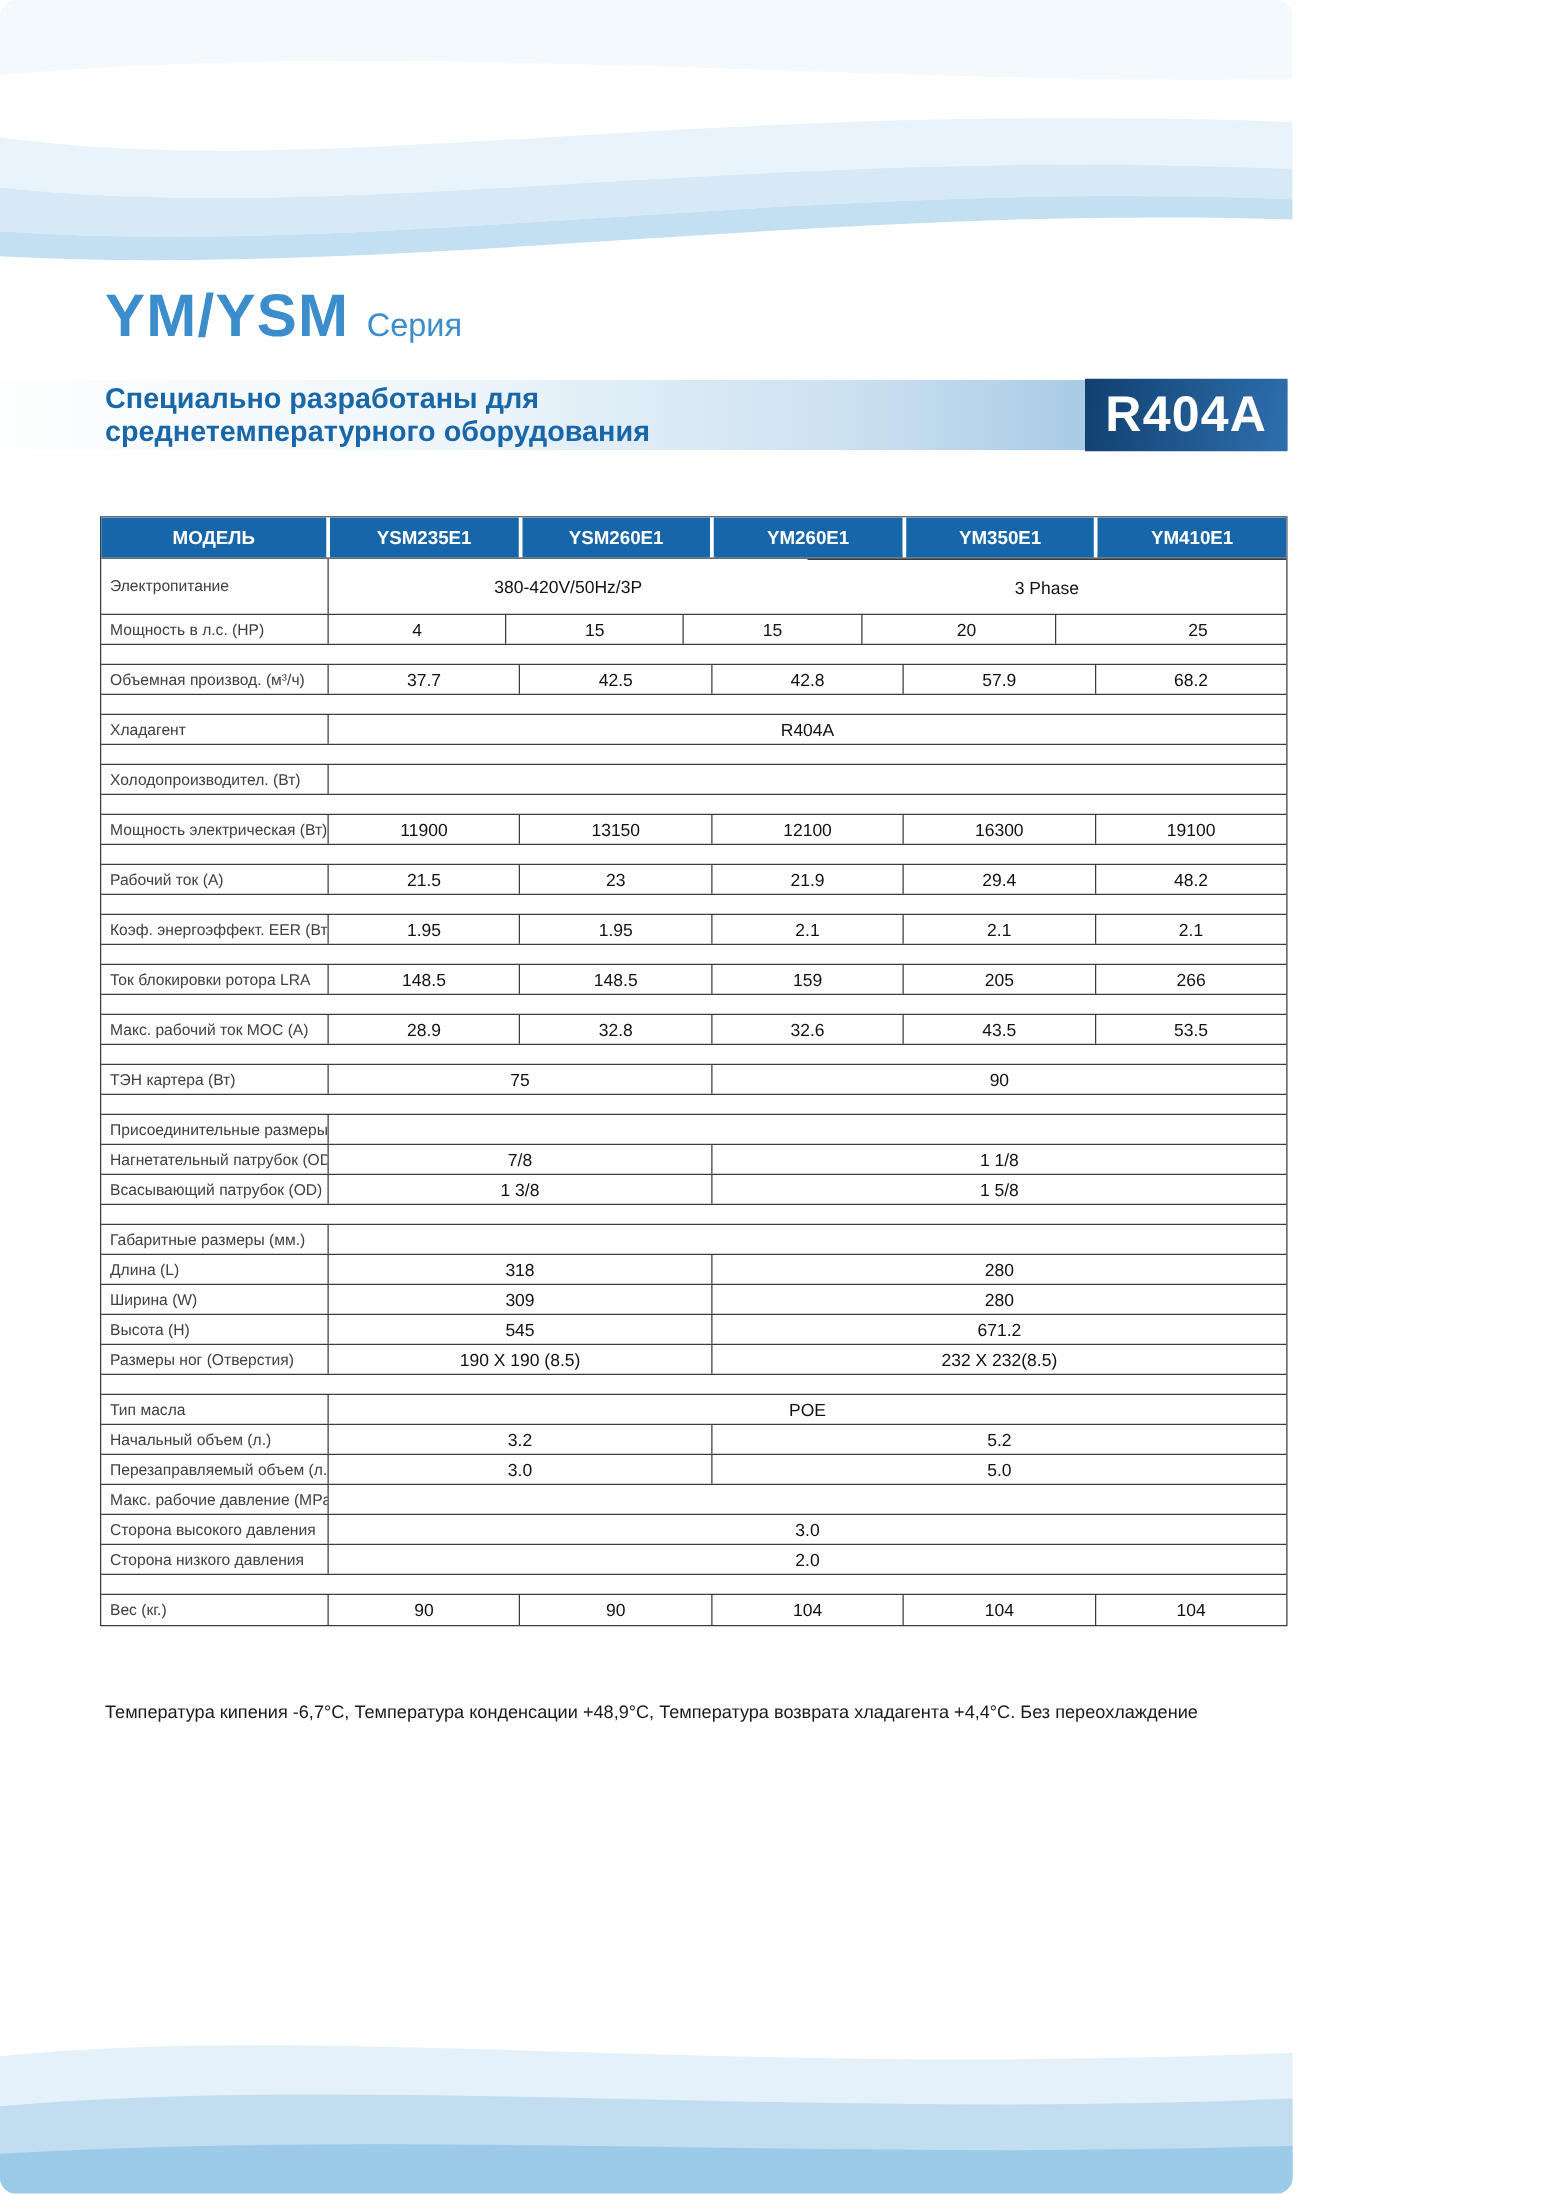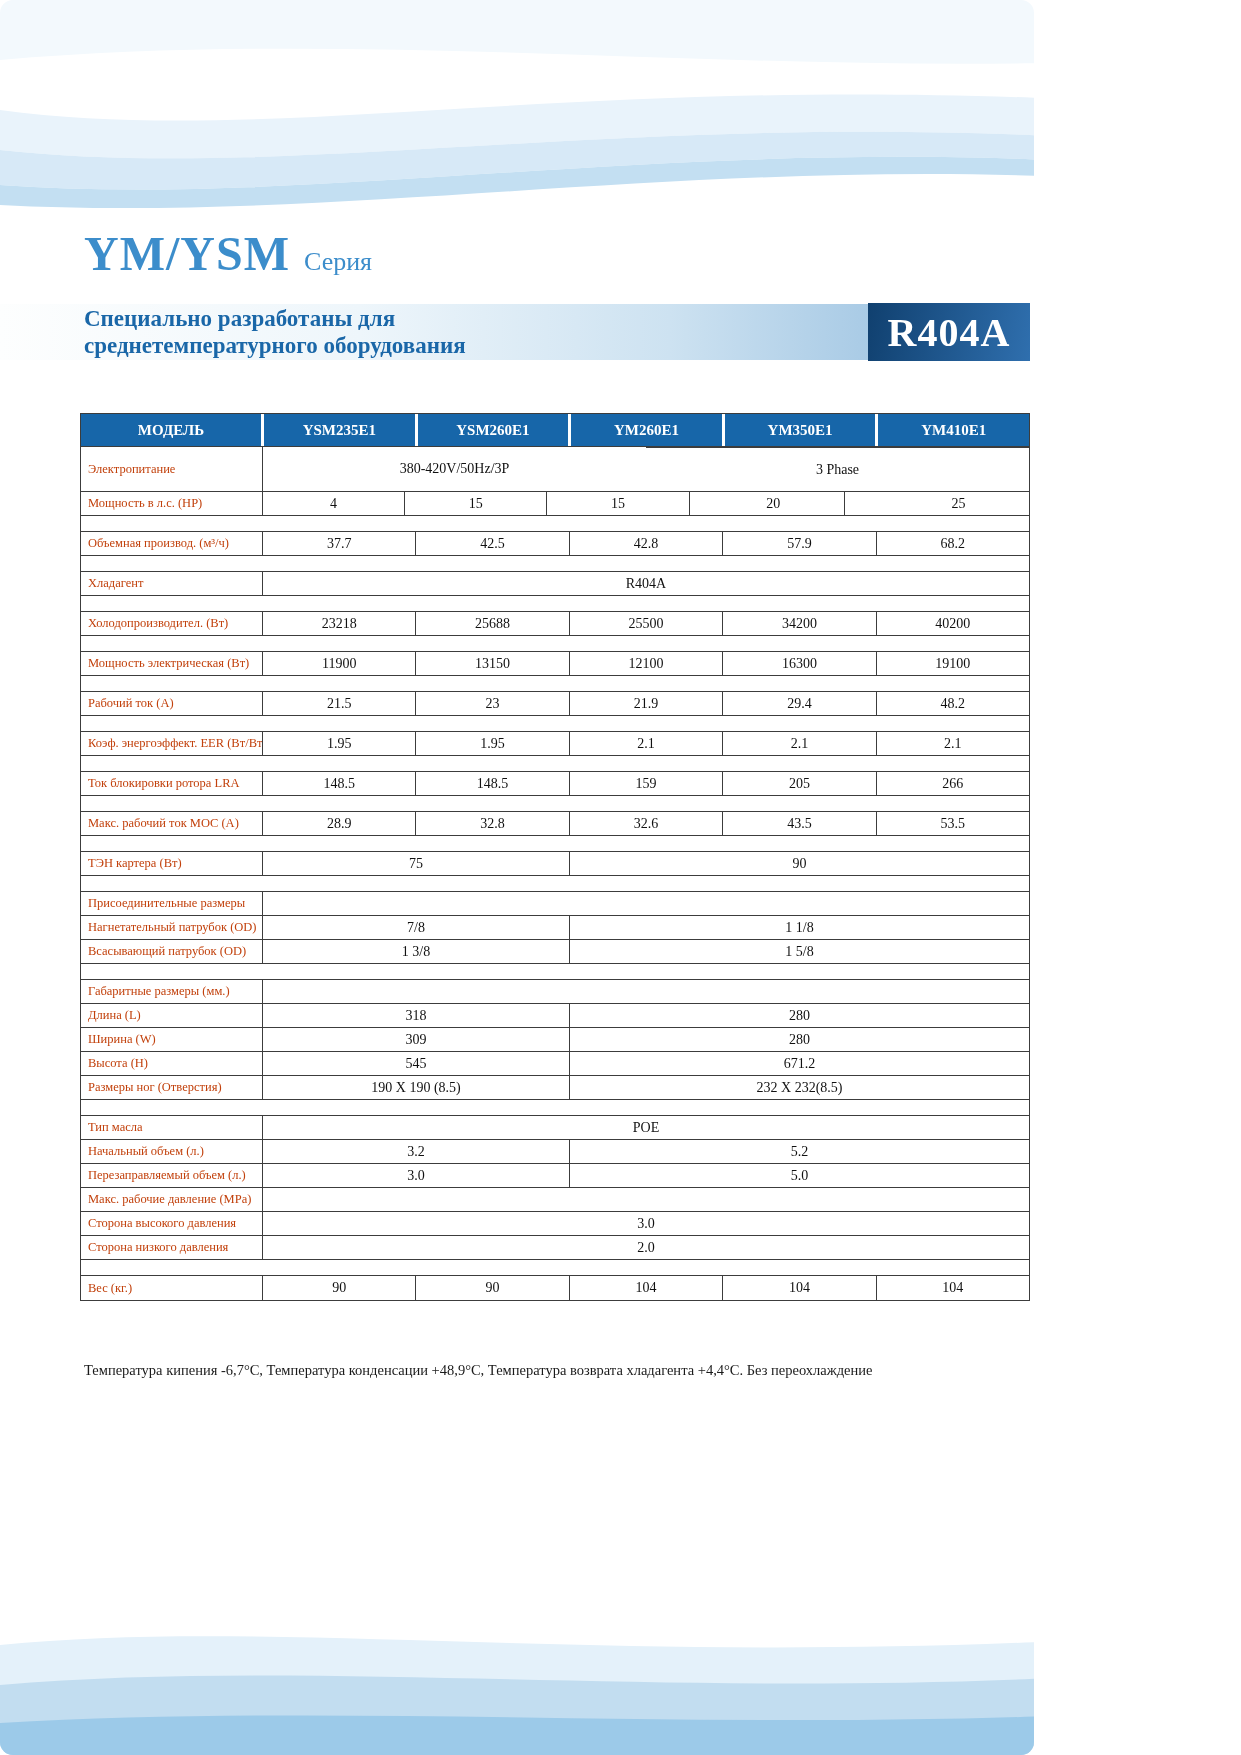--- a/index.html
+++ b/index.html
@@ -1,19 +1,19 @@
 <!DOCTYPE html>
 <html><head>
 <meta charset="utf-8">
 <style>
   * { margin:0; padding:0; box-sizing:border-box; }
   html,body { background:#ffffff; }
   .page {
     position:relative; width:1034px; height:1755px; background:#fff;
-    overflow:hidden; font-family:Liberation Serif, serif;border-radius:13px;
+    overflow:hidden; font-family:Liberation Sans, sans-serif;border-radius:13px;
   }
   .deco-top { position:absolute; top:0; left:0; width:1241px; height:320px; pointer-events:none; }
   .deco-bottom { position:absolute; bottom:0; left:0; width:1241px; height:150px; pointer-events:none; }
 
   .title-wrap { position:absolute; left:84px; top:226px; white-space:nowrap; }
   .series-title { font-size:48px; font-weight:bold; color:#3c8dcb; letter-spacing:1px; display:inline-block; }
   .series-suffix { font-size:26px; color:#3c8dcb; margin-left:14px; display:inline-block; }
 
   .subtitle-band {
     position:absolute; left:0; top:304px; width:1030px; height:56px;
@@ -35,21 +35,21 @@
   }
   .hcell.hlabel { flex:0 0 180px; }
 
   .trow { display:flex; border-bottom:1px solid #3c3c3c; }
   .trow:last-child { border-bottom:0; }
   .t-spacer { height:16px; }
   .t-five, .t-split, .t-full, .t-section { height:24px; }
   .t-stacked { height:45px; }
   .lab {
     flex:0 0 182px; border-right:1px solid #3c3c3c;
-    font-size:12.5px; color:#c2410c; display:flex; align-items:center;
+    font-size:12.5px; color:#404040; display:flex; align-items:center;
     padding-left:7px; padding-right:3px; white-space:nowrap; overflow:hidden;
   }
   .varea { flex:1; display:flex; min-width:0; }
   .varea.stacked { flex-direction:row; }
   .val { display:flex; align-items:center; justify-content:center; font-size:14px; color:#111; }
   .val + .val { border-left:1px solid #3c3c3c; }
   .sub { flex:1; display:flex; align-items:center; justify-content:center; font-size:14px; color:#111; }
   .sub + .sub { border-top:1px solid #3c3c3c; }
 
   .footnote { position:absolute; left:84px; top:1362px; font-size:14.5px; color:#1a1a1a; }
@@ -118,27 +118,20 @@
         <div class="trow t-spacer"></div>
         <div class="trow t-full">
           <div class="lab">Хладагент</div>
           <div class="varea">
             <div class="val" style="flex: 5 1 0%;">R404A</div>
           </div>
         </div>
         <div class="trow t-spacer"></div>
         <div class="trow t-five">
           <div class="lab">Холодопроизводител. (Вт)</div>
-          <div class="varea">
-            <div class="val" style="flex: 1 1 0%;">23218</div>
-            <div class="val" style="flex: 1 1 0%;">25688</div>
-            <div class="val" style="flex: 1 1 0%;">25500</div>
-            <div class="val" style="flex: 1 1 0%;">34200</div>
-            <div class="val" style="flex: 1 1 0%;">40200</div>
-          </div>
         </div>
         <div class="trow t-spacer"></div>
         <div class="trow t-five">
           <div class="lab">Мощность электрическая (Вт)</div>
           <div class="varea">
             <div class="val" style="flex: 1 1 0%;">11900</div>
             <div class="val" style="flex: 1 1 0%;">13150</div>
             <div class="val" style="flex: 1 1 0%;">12100</div>
             <div class="val" style="flex: 1 1 0%;">16300</div>
             <div class="val" style="flex: 1 1 0%;">19100</div>

